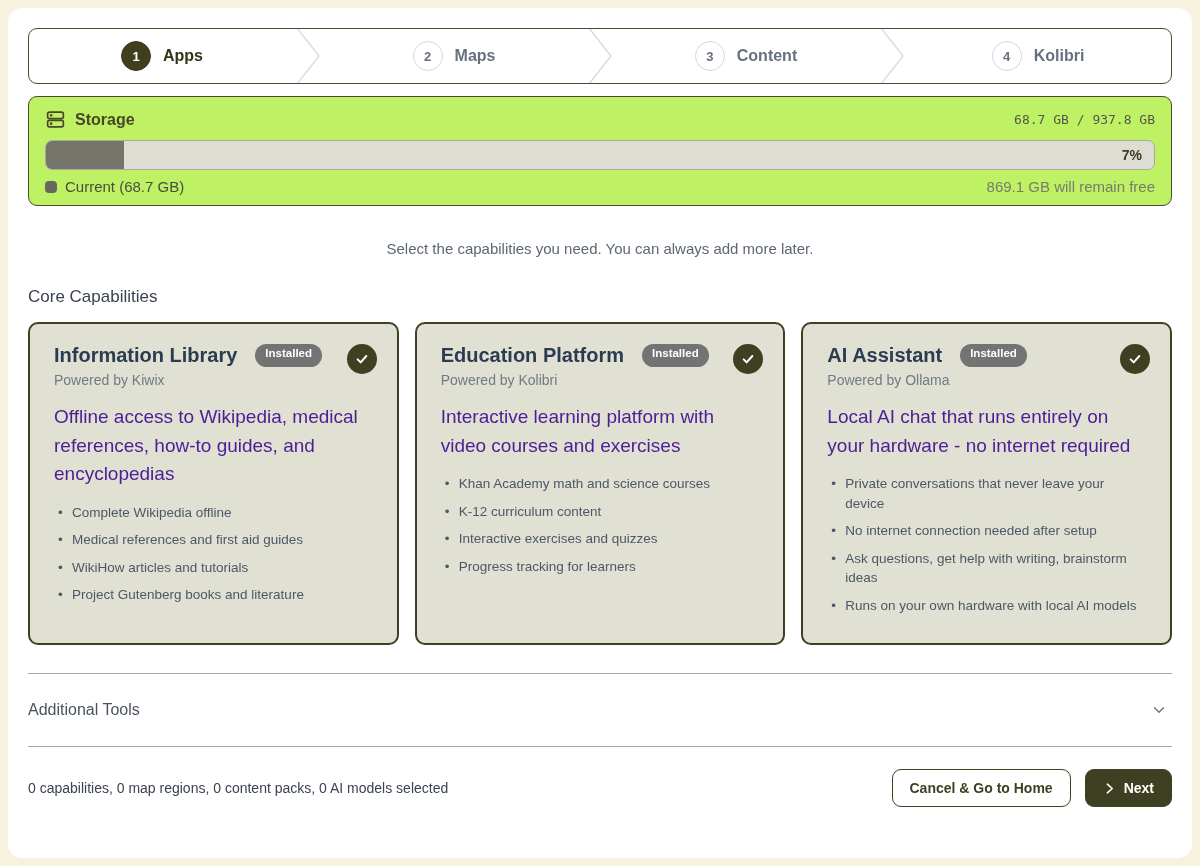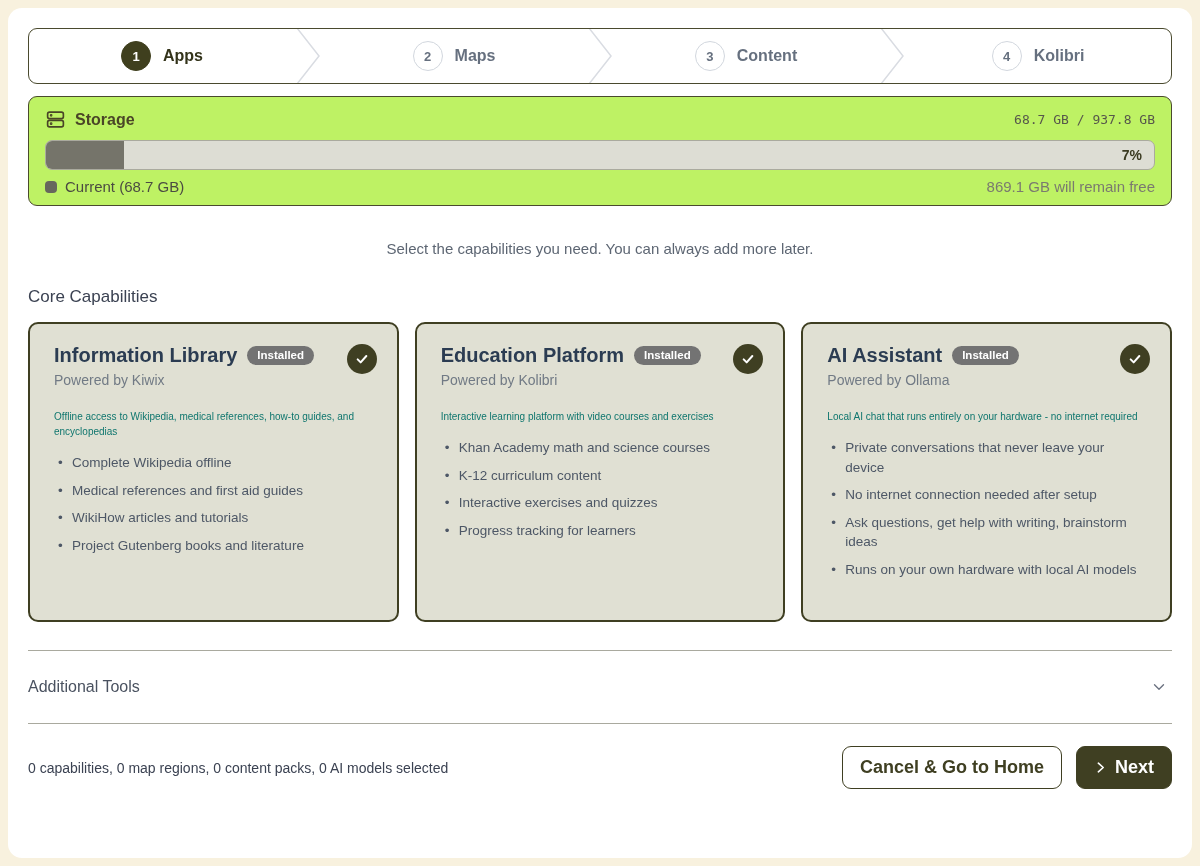--- a/index.html
+++ b/index.html
@@ -121,38 +121,38 @@
   .card {
     background: #e0e0d3;
     border: 2px solid #3f3f22;
     border-radius: 10px;
     padding: 20px 24px;
     position: relative;
     min-height: 300px;
     cursor: pointer;
   }
   .card-title-row {
-    display: flex; align-items: center; gap: 10px; flex-wrap: wrap;
+    display: flex; gap: 18px; flex-wrap: wrap;
     padding-right: 44px;
   }
   .card-title { font-size: 20px; font-weight: 700; color: #2b3c52; }
   .badge {
     background: #737373; color: #ffffff;
     font-size: 11.5px; font-weight: 600;
     padding: 3px 10px 4px 10px; border-radius: 999px;
     white-space: nowrap;
   }
   .check-circle {
     position: absolute; top: 20px; right: 20px;
     width: 30px; height: 30px; border-radius: 50%;
     background: #3f3f22;
     display: flex; align-items: center; justify-content: center;
   }
   .powered { margin-top: 5px; font-size: 14px; color: #717a85; }
-  .card-desc { margin-top: 21px; font-size: 10px; color: #0f766e; line-height: 1.5; }
+  .card-desc { margin-top: 15px; font-size: 19px; color: #4c1d95; line-height: 1.5; }
   .card-bullets { margin-top: 14px; list-style: none; }
   .card-bullets li {
     font-size: 13.5px; color: #4d5766; line-height: 1.45;
     padding-left: 18px; position: relative; margin-bottom: 8px;
   }
   .card-bullets li::before {
     content: "•"; position: absolute; left: 4px; color: #4d5766;
   }
   
   .divider { border: none; border-top: 1px solid #a9a99e; margin: 0; }
@@ -165,21 +165,21 @@
   .additional-label { font-size: 16px; color: #4a5260; }
   
   .footer {
     display: flex; align-items: center; justify-content: space-between;
     padding-top: 22px;
   }
   .footer-summary { font-size: 14px; color: #3b4252; }
   .footer-actions { display: flex; align-items: center; gap: 14px; }
   .btn {
     font-family: "Liberation Sans", sans-serif;
-    font-size: 18px; font-weight: 700;
+    font-size: 14px; font-weight: 700;
     border-radius: 9px;
     padding: 10px 17px;
     cursor: pointer;
     display: flex; align-items: center; gap: 8px;
   }
   .btn-secondary {
     background: #ffffff;
     border: 1.5px solid #3f3f22;
     color: #3f3f22;
   }

